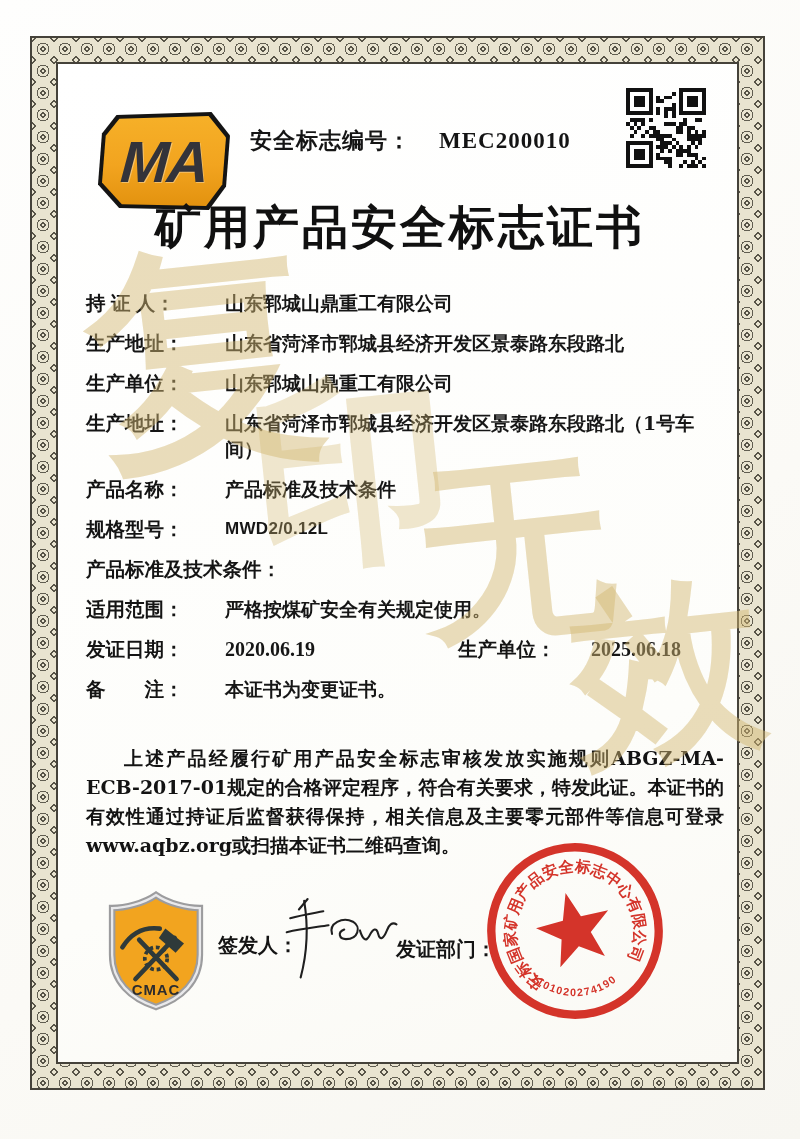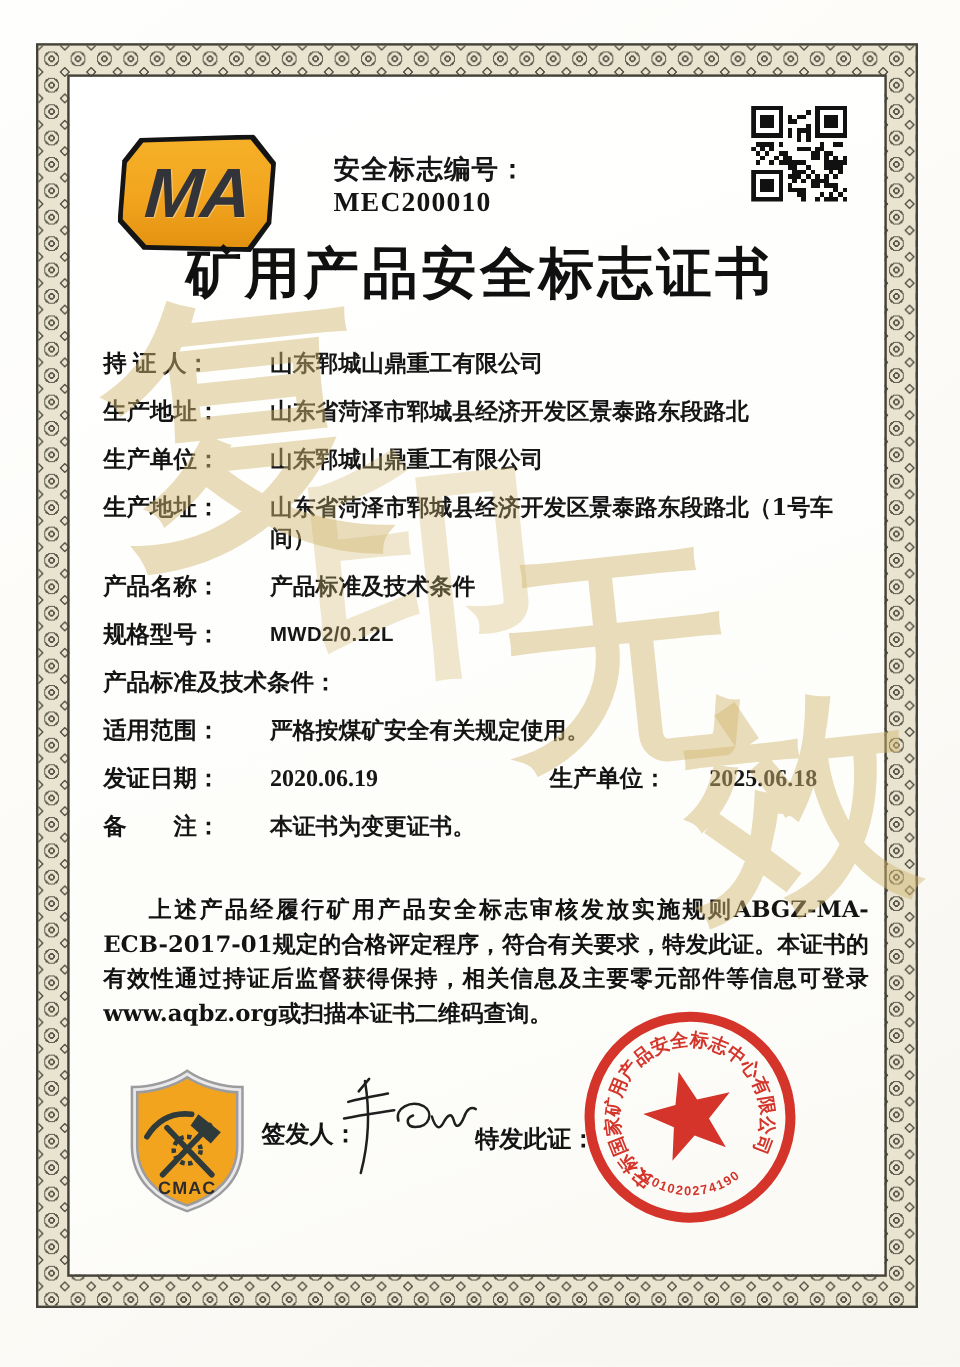--- a/index.html
+++ b/index.html
@@ -33,21 +33,21 @@
     clip-path:polygon(14% 3%,86% 0%,100% 24%,97% 76%,84% 100%,16% 98%,0% 74%,3% 22%);
     background:#141414;}
   .ma-badge .fill{position:absolute;inset:4px;
     clip-path:polygon(14% 3%,86% 0%,100% 24%,97% 76%,84% 100%,16% 98%,0% 74%,3% 22%);
     background:linear-gradient(180deg,#f6b028 0%,#f2a41f 55%,#e3920f 100%);
     display:flex;align-items:center;justify-content:center;}
   .ma-badge .letters{font-weight:900;font-style:italic;font-size:58px;letter-spacing:-2px;
     color:#33333a;transform:skewX(-4deg);text-shadow:1px 1px 0 rgba(255,255,255,.35);}
 
   
-  .cert-no{position:absolute;left:250px;top:126px;width:340px;display:flex;align-items:baseline;flex-direction:column;}
+  .cert-no{position:absolute;left:250px;top:126px;width:340px;display:flex;align-items:baseline;}
   .cert-no .lbl{font-size:22px;font-weight:700;color:#151515;letter-spacing:1px;}
   .cert-no .val{font-family:"Liberation Serif",serif;font-size:23px;font-weight:700;color:#141414;margin-left:28px;letter-spacing:1px;}
 
   
   .qr{position:absolute;left:626px;top:88px;width:80px;height:80px;}
 
   
   .title{position:absolute;left:0;top:197px;width:100%;text-align:center;
     font-size:46px;font-weight:900;color:#101010;letter-spacing:3px;}
 
@@ -295,21 +295,21 @@
       <g fill="none" stroke="#1f1f1f" stroke-width="2.4" stroke-linecap="round">
         <path d="M34,8 L24,20"></path>
         <path d="M30,10 C34,34 35,64 26,98"></path>
         <path d="M14,30 C28,26 42,24 52,22"></path>
         <path d="M10,46 C28,42 46,40 58,38"></path>
         <path d="M62,48 C58,36 74,28 86,34 C96,40 92,54 78,54 C70,54 68,46 76,43"></path>
         <path d="M94,44 C97,54 101,58 105,50 C109,42 113,40 115,48 C117,56 121,54 125,44 C127,38 131,34 136,37"></path>
       </g>
     </svg>
 
-    <span class="issuer-label">特发此证：</span>
+    <span class="issuer-label">发证部门：</span>
 
     <svg class="seal" viewBox="0 0 200 200">
       <defs>
         <path id="sealArc" d="M54.7,145.3 A64,64 0 1 1 145.3,145.3" fill="none"></path>
         <path id="numArc" d="M39.4,135 A70,70 0 0 0 160.6,135" fill="none"></path>
       </defs>
       <circle cx="100" cy="100" r="90" fill="none" stroke="#d2281e" stroke-width="9"></circle>
       <path d="M100,58 L109.99,86.25 L139.95,87.02 L116.17,105.25 L124.69,133.98 L100,117 L75.31,133.98 L83.83,105.25 L60.05,87.02 L90.01,86.25 Z" fill="#d2281e"></path>
       <text font-family="Liberation Serif, serif" font-size="16.5" font-weight="bold" fill="#d2281e">
         <textPath href="#sealArc" startOffset="0" textLength="298" lengthAdjust="spacing">安标国家矿用产品安全标志中心有限公司</textPath>

